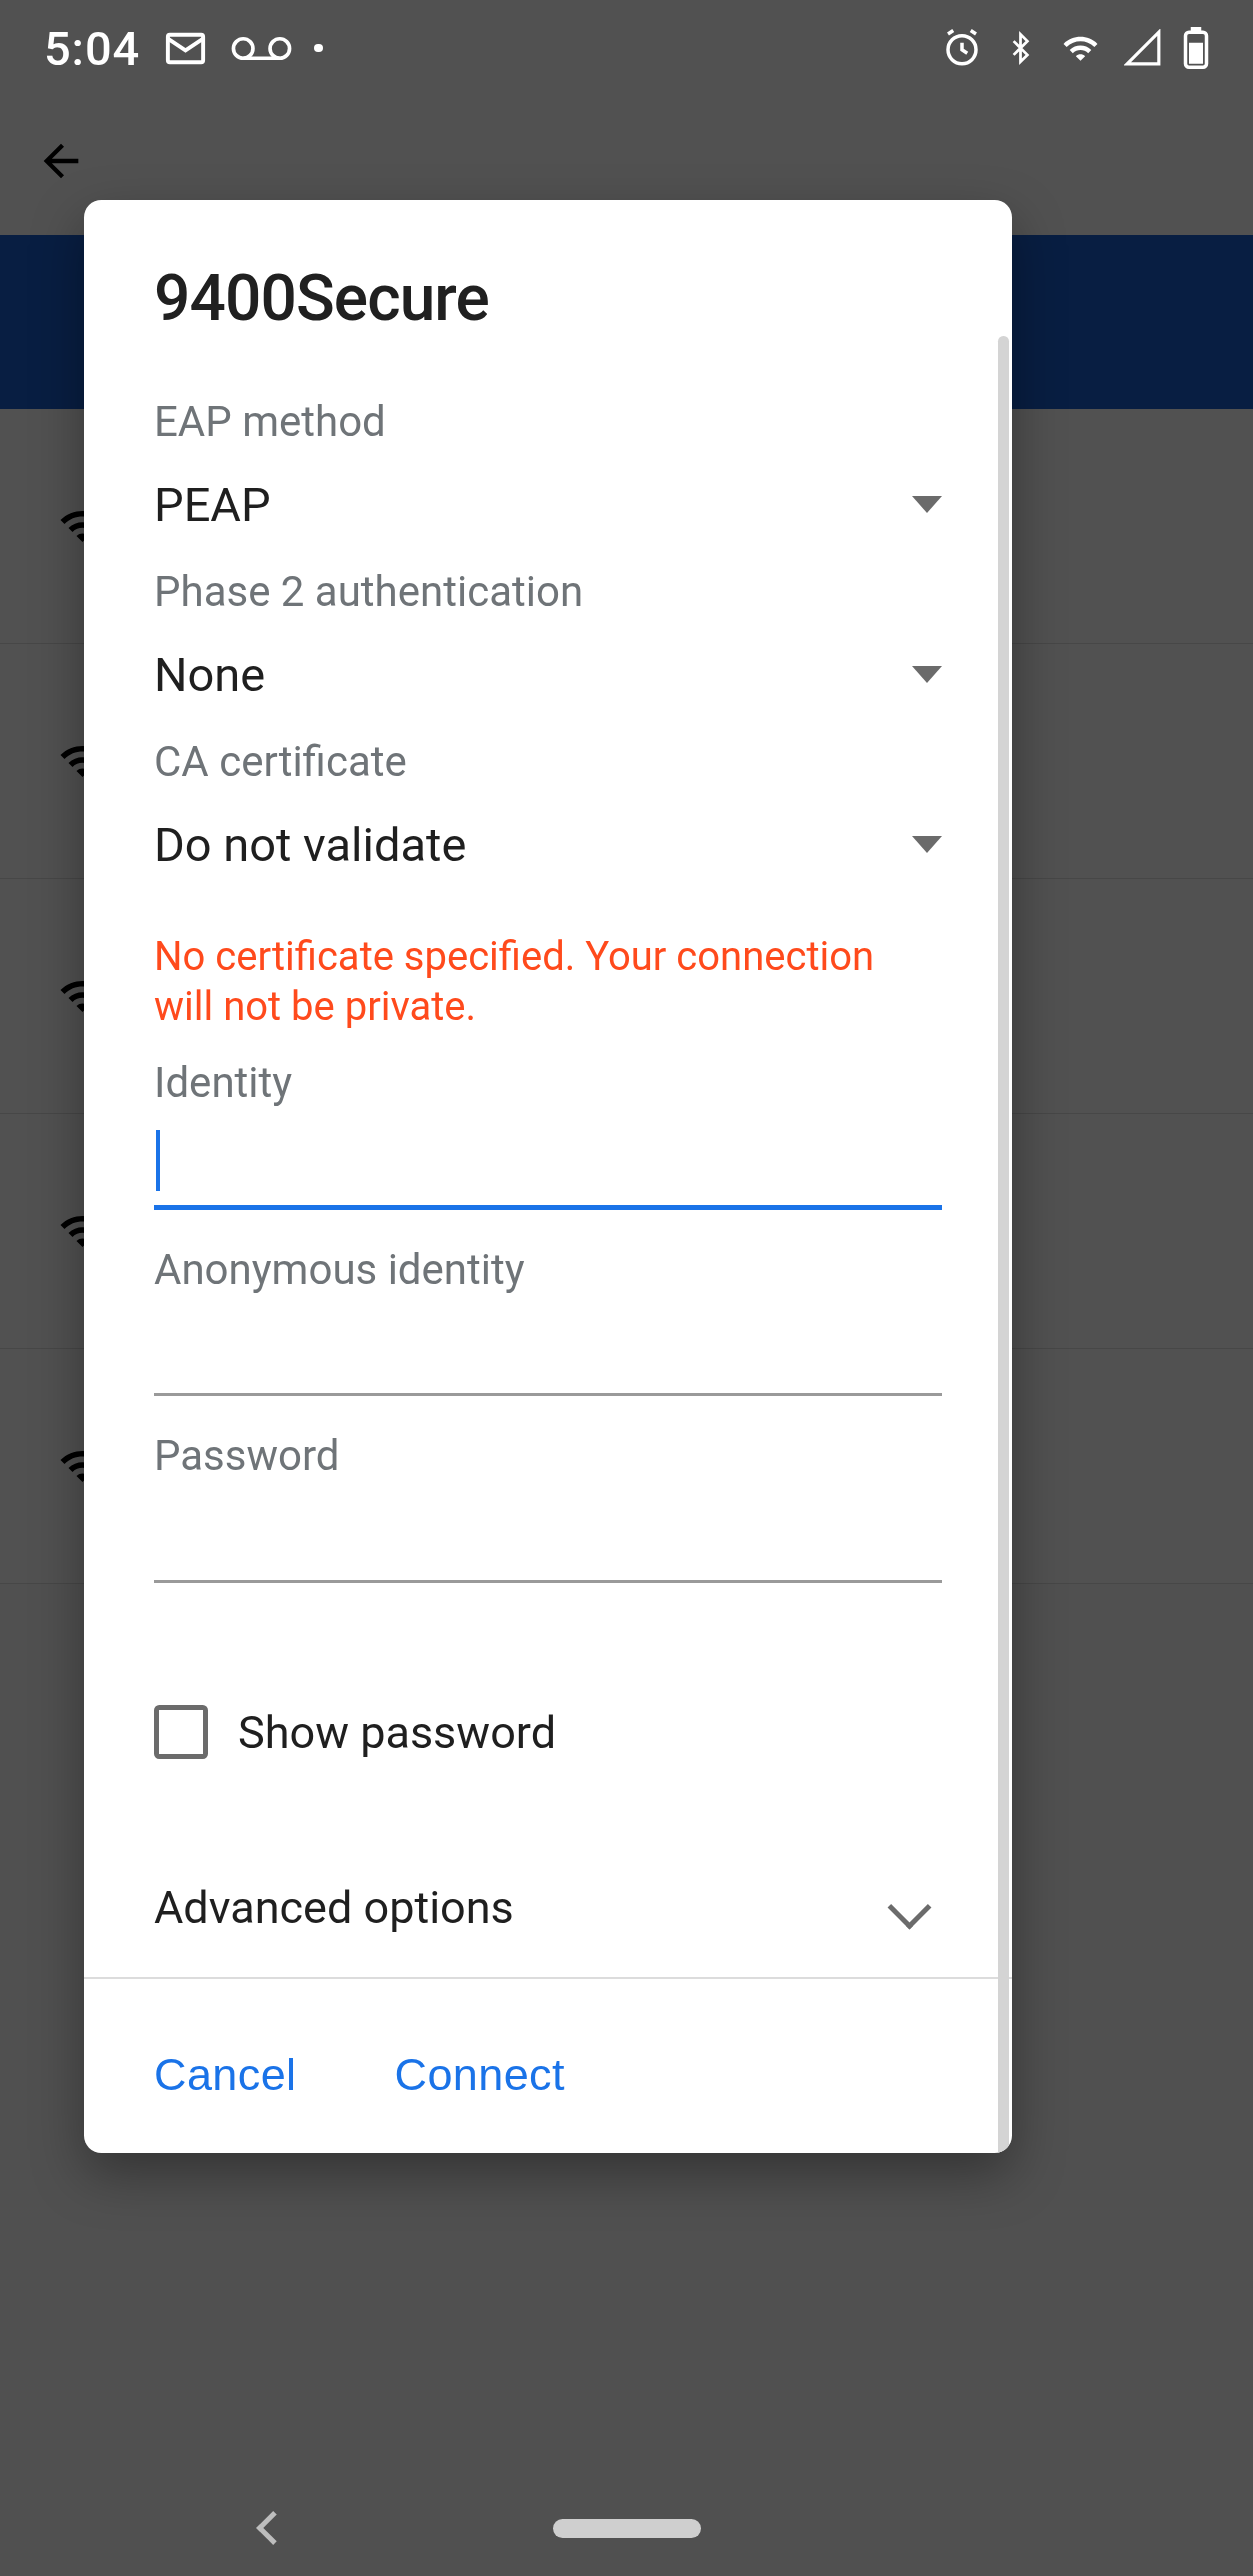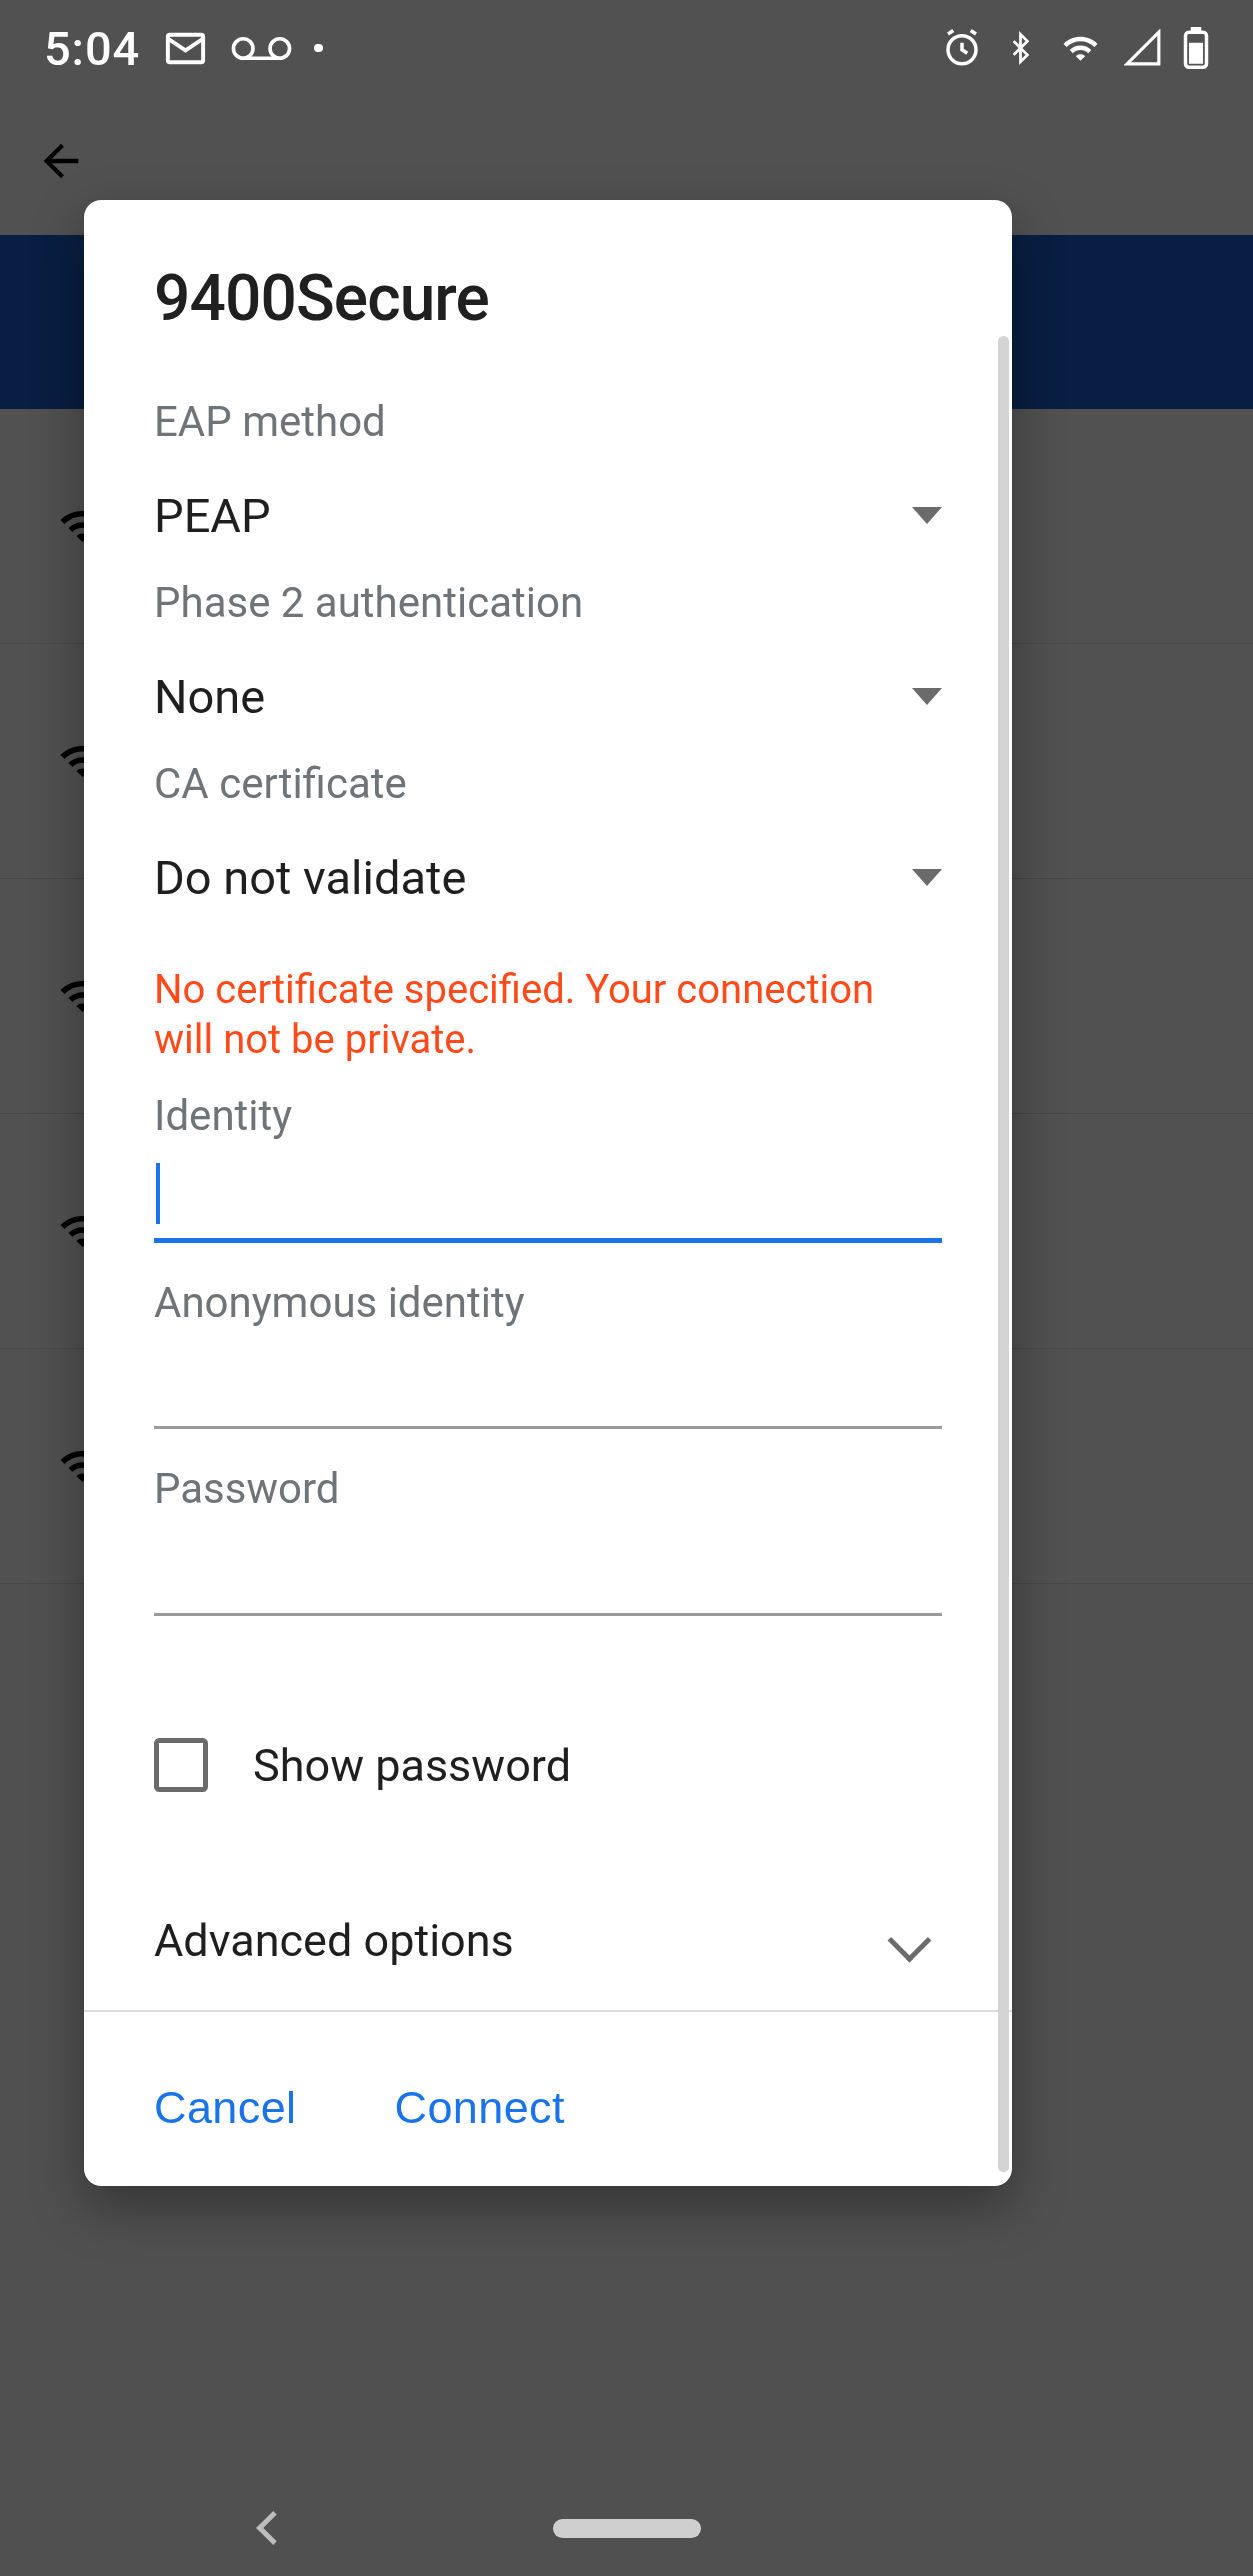--- a/index.html
+++ b/index.html
@@ -85,21 +85,21 @@
   }
 
   .field-label {
     font-size: 42px;
     color: #6f7478;
     margin-top: 35px;
   }
   .dialog-body .field-label:first-child { margin-top: 17.4px; }
 
   .dropdown {
-    margin-top: 42px;
+    margin-top: 31px;
     margin-bottom: 35px;
     display: flex; align-items: center; justify-content: space-between;
     cursor: pointer;
   }
   .dropdown .value {
     font-size: 47px;
     color: #1f1f1f;
   }
   .caret {
     width: 0; height: 0;
@@ -122,21 +122,21 @@
     animation: blink 1s step-start infinite;
   }
   @keyframes blink { 50% { opacity: 0; } }
   .input-wrap { position: relative; }
   .input-wrap.active { border-bottom: 5.2px solid #1a73e8; height: 87px; margin-top: 15.7px; }
   .input-wrap.plain  { border-bottom: 3.5px solid #9a9a9a; height: 87px; margin-top: 15.7px; }
   .input-wrap .cursor { position: absolute; left: 1.7px; top: 7px; }
 
   .checkbox-row {
     margin-top: 122px;
-    display: flex; align-items: flex-end; gap: 45px;
+    display: flex; align-items: flex-end; gap: 30px;
     cursor: pointer;
   }
   .checkbox-row .box {
     width: 54px; height: 54px;
     border: 5.2px solid #6b6b6b;
     border-radius: 5.2px;
   }
   .checkbox-row .lbl {
     font-size: 45px;
     color: #1f1f1f;

